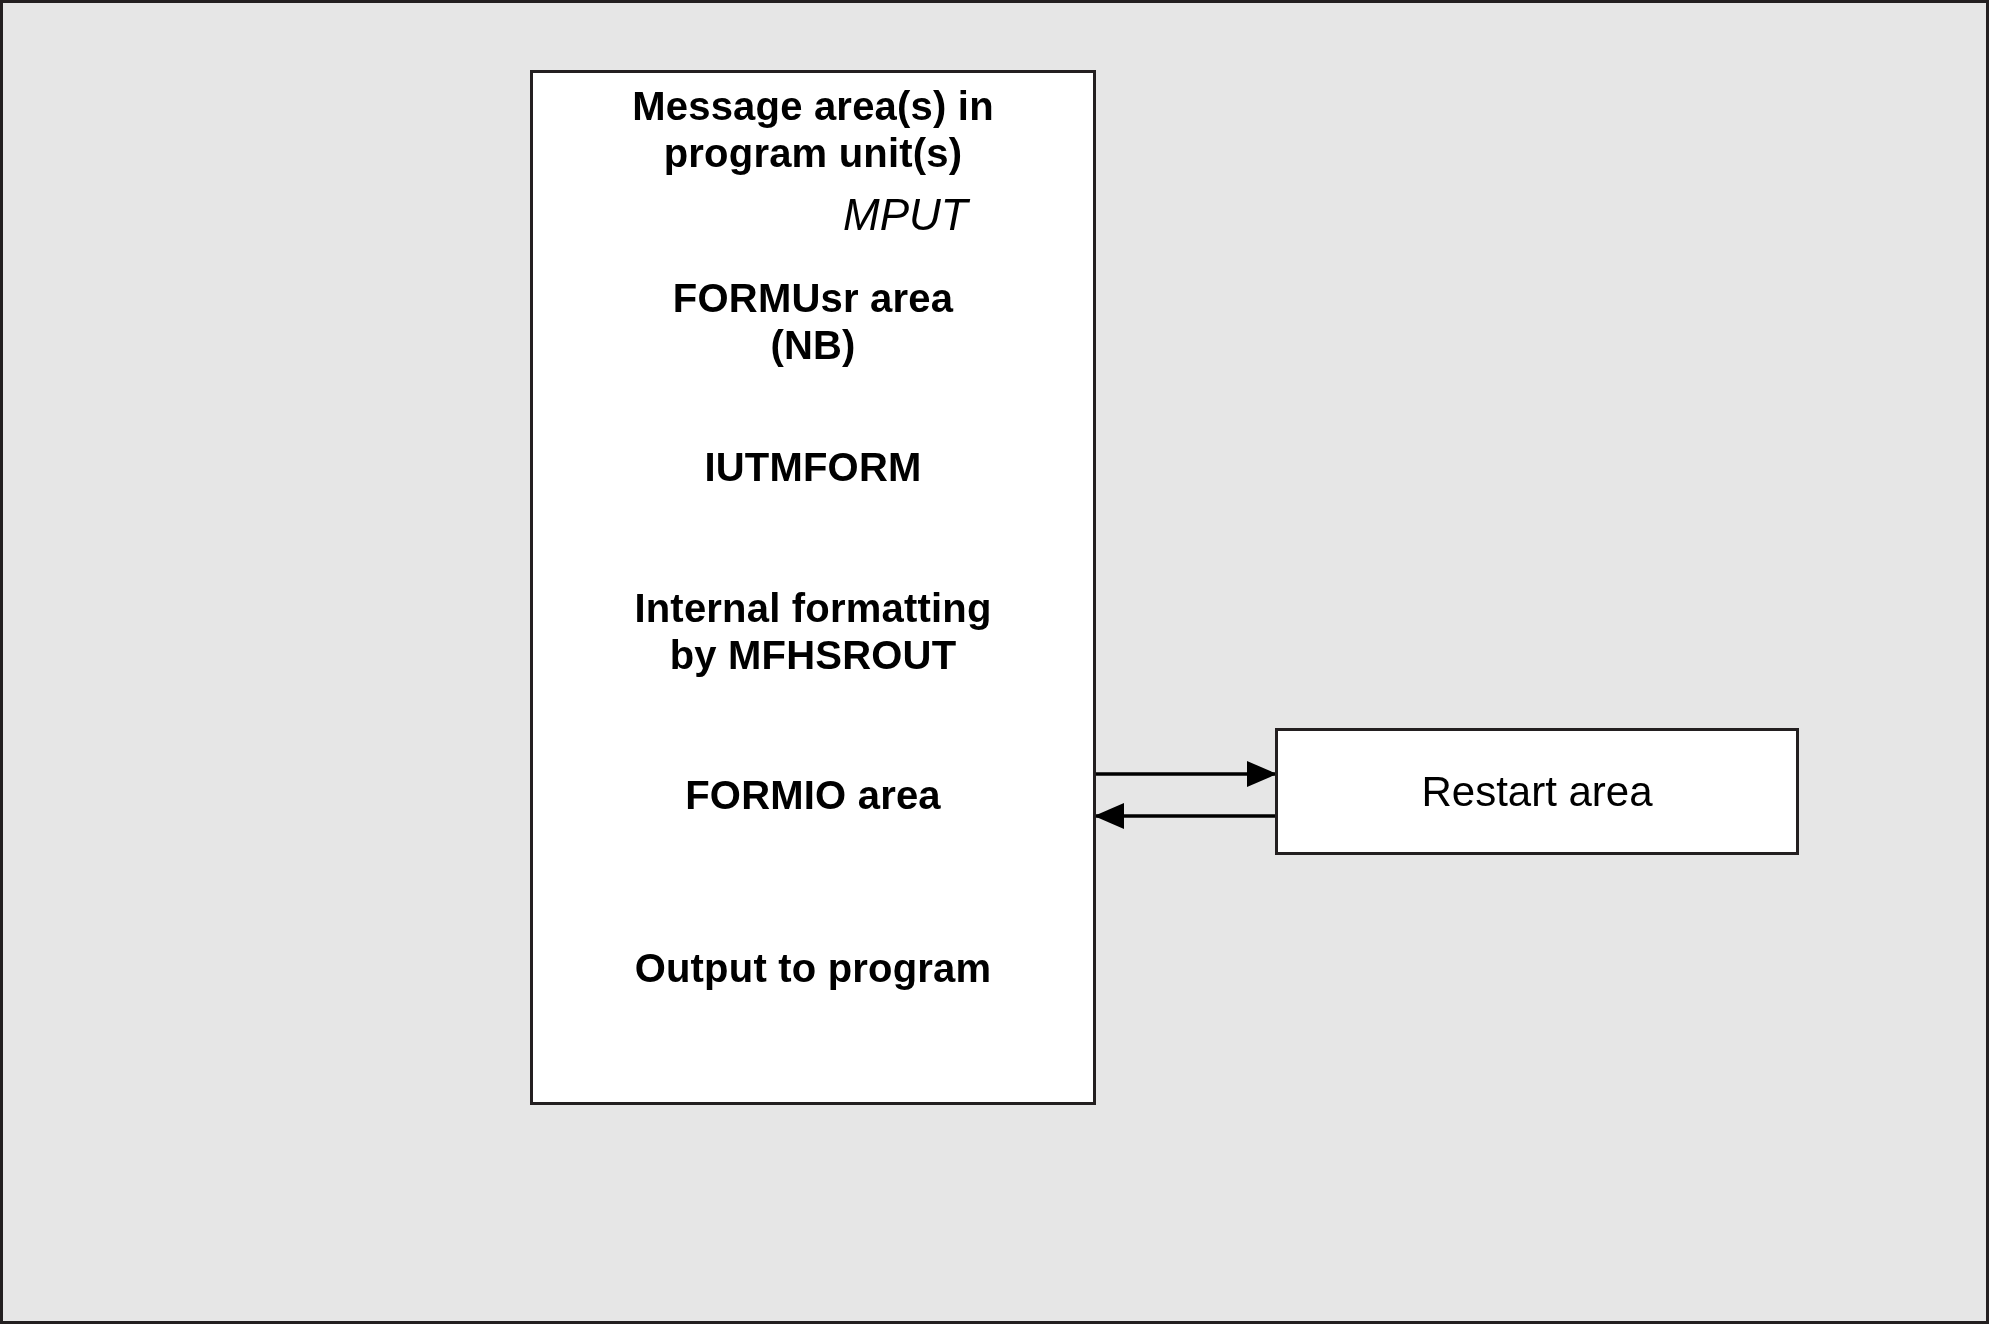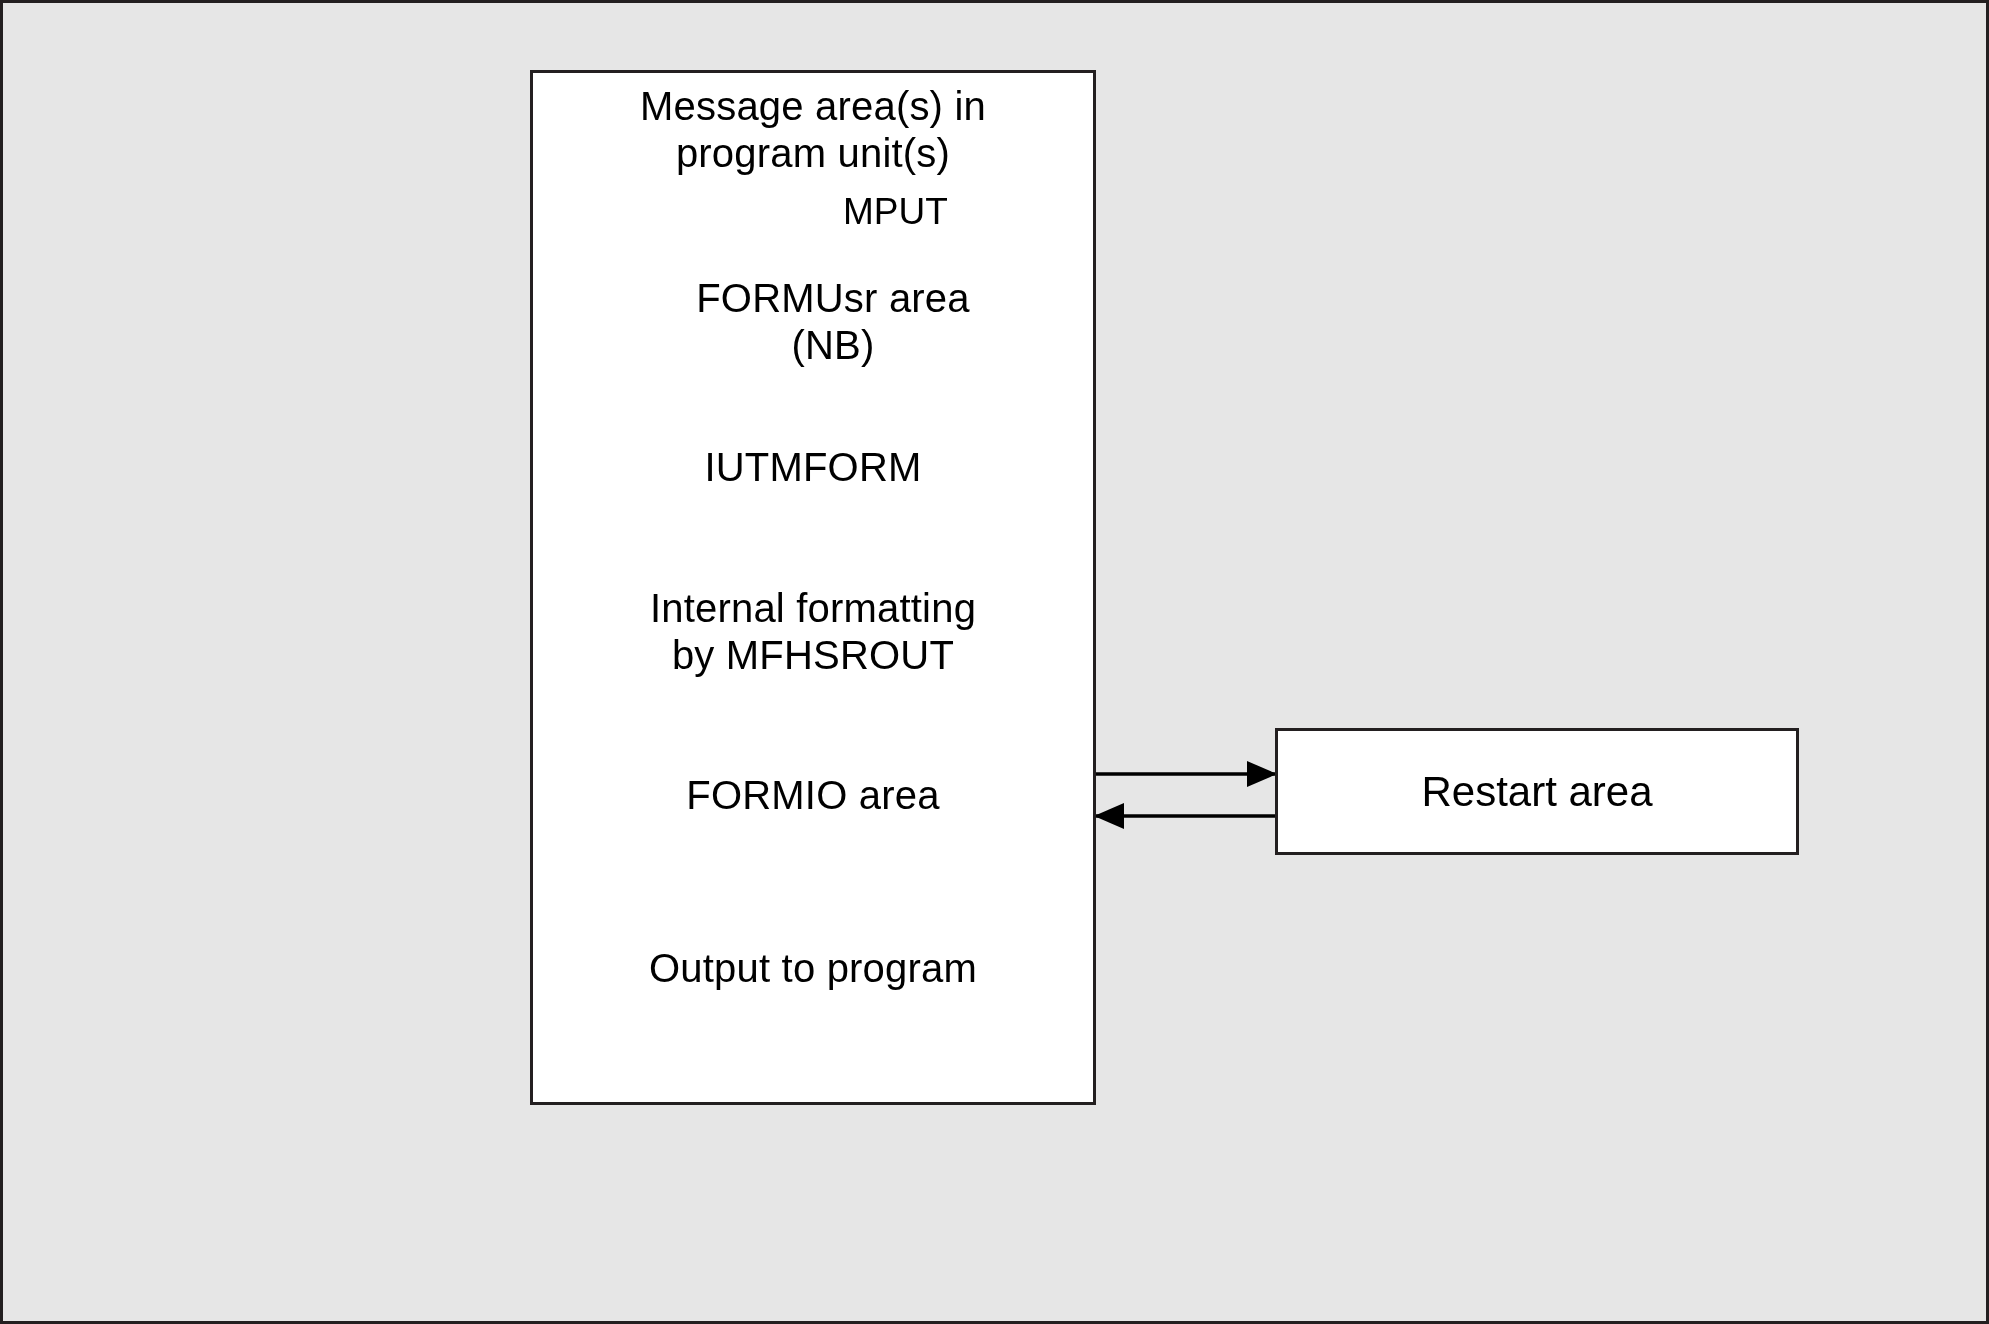--- a/index.html
+++ b/index.html
@@ -46,47 +46,49 @@
     justify-content: center;
   }
 
   .node-label {
     position: absolute;
     text-align: center;
     line-height: 1.18;
     font-size: 40px;
     white-space: pre-line;
     letter-spacing: 0.2px;
+    font-weight: bold;
   }
 
   .edge-label {
     position: absolute;
-    font-size: 37px;
+    font-size: 44px;
     line-height: 1;
     white-space: nowrap;
+    font-style: italic;
   }
 
   .restart-label {
     font-size: 42px;
     line-height: 1;
     white-space: nowrap;
   }
 
   svg.overlay {
     position: absolute;
     left: 0;
     top: 0;
     width: 1989px;
     height: 1324px;
     pointer-events: none;
   }
 
   
   #lbl-message   { left: 527px; top: 80px;  width: 566px; }
-  #lbl-formusr   { left: 527px; top: 272px; width: 566px; padding-left: 20px; }
+  #lbl-formusr   { left: 527px; top: 272px; width: 566px; }
   #lbl-iutmform  { left: 527px; top: 441px; width: 566px; font-size: 40px; }
   #lbl-internal  { left: 527px; top: 582px; width: 566px; }
   #lbl-formio    { left: 527px; top: 769px; width: 566px; }
   #lbl-output    { left: 527px; top: 942px; width: 566px; }
   #lbl-mput      { left: 840px; top: 190px; }
 </style>
 </head>
 <body>
 
 <div id="canvas">

